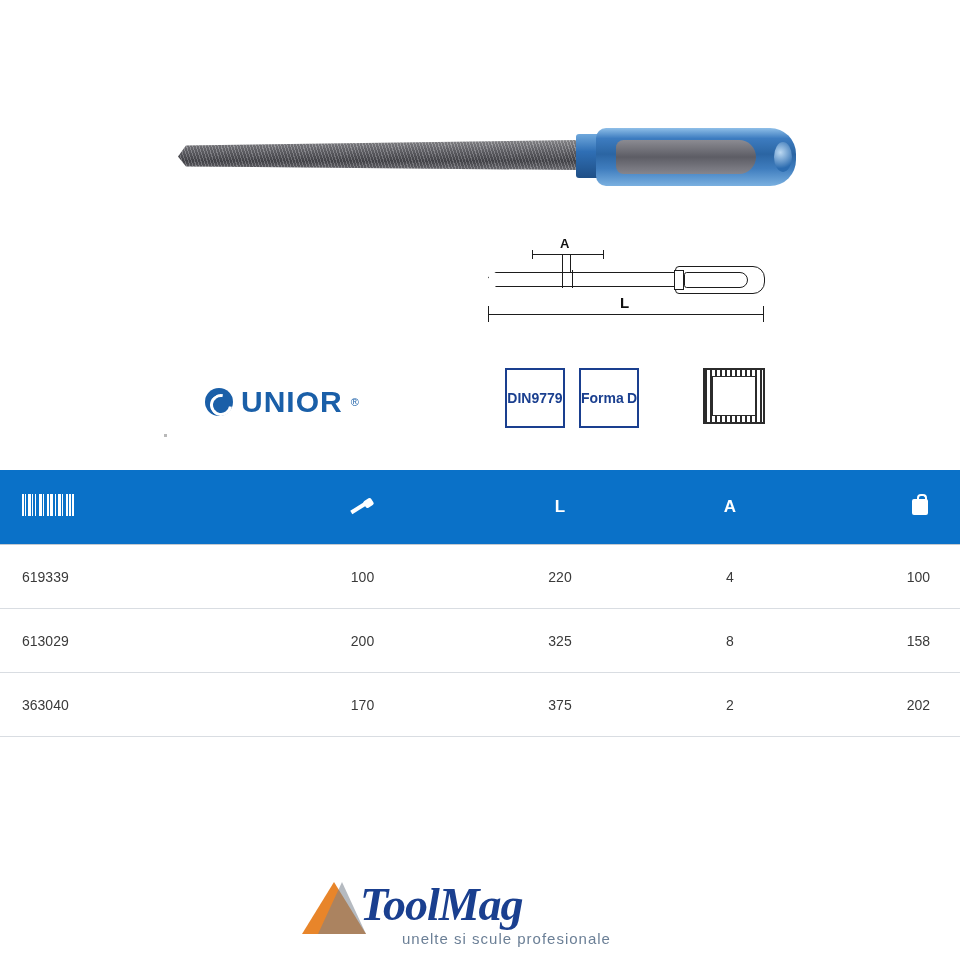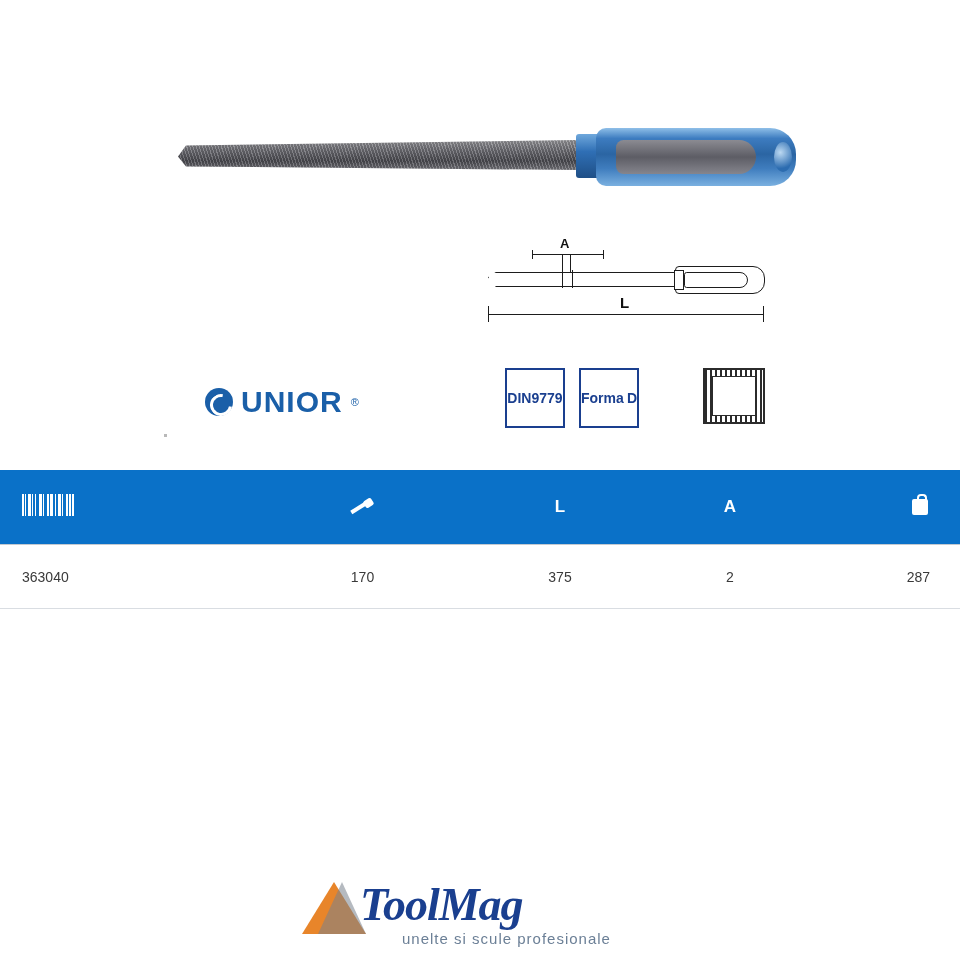--- a/index.html
+++ b/index.html
@@ -462,25 +462,39 @@
         </th>
         <th class="c2">L</th>
         <th class="c3">A</th>
         <th class="c4">
           <span class="hdr-bag-icon"></span>
         </th>
       </tr>
     </thead>
     <tbody>
       <tr>
+        <td class="c0">619339</td>
+        <td class="c1">100</td>
+        <td class="c2">220</td>
+        <td class="c3">4</td>
+        <td class="c4">100</td>
+      </tr>
+      <tr>
+        <td class="c0">613029</td>
+        <td class="c1">200</td>
+        <td class="c2">325</td>
+        <td class="c3">8</td>
+        <td class="c4">158</td>
+      </tr>
+      <tr>
         <td class="c0">363040</td>
         <td class="c1">170</td>
         <td class="c2">375</td>
         <td class="c3">2</td>
-        <td class="c4">287</td>
+        <td class="c4">202</td>
       </tr>
     </tbody>
   </table>
 </div>
 
 <div class="footer">
   <div class="tm-logo">
     <div class="tm-shape">
       <span class="tri-a"></span>
       <span class="tri-b"></span>

